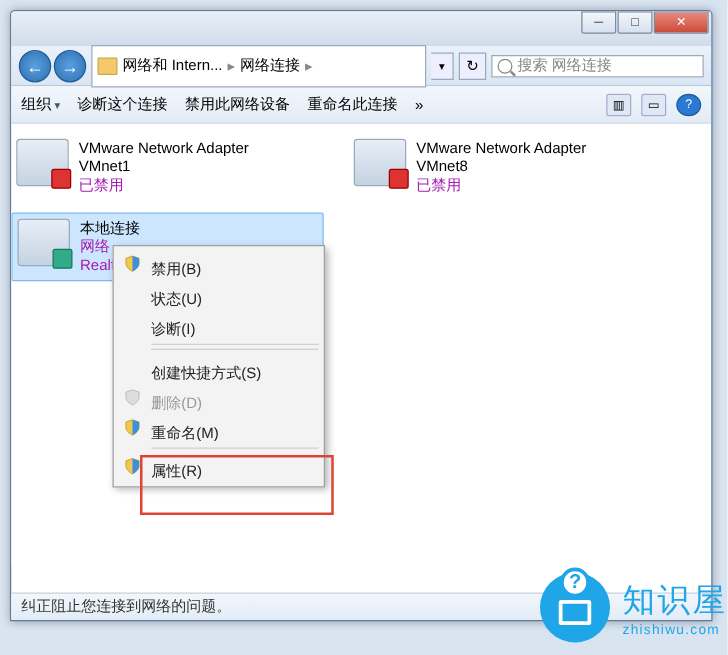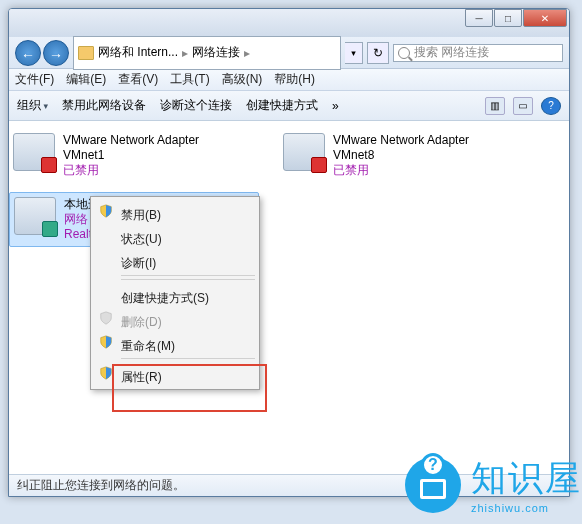--- a/index.html
+++ b/index.html
@@ -37,21 +37,21 @@
   .ctx-item { display:flex; align-items:flex-end; height:24px; padding:0 10px 0 28px; position:relative; color:#222;}
   .ctx-item.disabled { color:#999; }
   .ctx-sep { height:1px; background:#d0d0d0; margin:3px 2px 3px 28px; }
   .shield { position:absolute; left:6px; top:4px; width:14px; height:14px; }
   .shield svg { width:14px; height:14px; }
   .highlight-box { position:absolute; left:112px; top:364px; width:155px; height:48px; border:2px solid #d43; pointer-events:none; }
   .logo { position:absolute; right:0; bottom:10px; display:flex; align-items:center; gap:10px; }
   .logo-badge { width:56px; height:56px; background:#1fa6e8; border-radius:50%; display:flex; align-items:center; justify-content:center; position:relative;}
   .logo-badge .q { position:absolute; top:-4px; left:16px; width:24px; height:24px; background:#fff; border-radius:50%; color:#1fa6e8; font-weight:bold; font-size:16px; display:flex; align-items:center; justify-content:center; border:3px solid #1fa6e8;}
   .logo-badge .screen { width:26px; height:20px; border:3px solid #fff; border-radius:2px; margin-top:8px;}
-  .logo-text { color:#1fa6e8; font-size:35px; font-weight:500; letter-spacing:2px; }
+  .logo-text { color:#1fa6e8; font-size:26px; font-weight:500; letter-spacing:2px; }
   .logo-sub { color:#1fa6e8; font-size:11px; letter-spacing:1px; display:block;}
   .folder-icon{ width:16px; height:14px; background:#f5c96b; border:1px solid #caa84a; border-radius:1px; display:inline-block;}
   .mag-icon{ width:12px; height:12px; border:1.5px solid #888; border-radius:50%; position:relative; display:inline-block;}
   .mag-icon::after{content:""; position:absolute; width:5px; height:1.5px; background:#888; right:-4px; bottom:-2px; transform:rotate(45deg);}
 </style>
 </head>
 <body>
 
 <div class="window">
   <div class="titlebar">
@@ -73,34 +73,26 @@
       <span class="sep">▸</span>
     </div>
     <div class="addr-drop">▾</div>
     <div class="refresh">↻</div>
     <div class="search-box">
       <span class="mag-icon"></span>
       <span>搜索 网络连接</span>
     </div>
   </div>
 
-  <div class="menubar">
-    <span>文件(F)</span>
-    <span>编辑(E)</span>
-    <span>查看(V)</span>
-    <span>工具(T)</span>
-    <span>高级(N)</span>
-    <span>帮助(H)</span>
-  </div>
 
   <div class="toolbar">
     <span class="drop">组织</span>
+    <span>诊断这个连接</span>
     <span>禁用此网络设备</span>
-    <span>诊断这个连接</span>
-    <span>创建快捷方式</span>
+    <span>重命名此连接</span>
     <span>»</span>
     <div class="right">
       <div class="tool-icon">▥</div>
       <div class="tool-icon">▭</div>
       <div class="tool-icon" style="background:#2a7ad4;color:#fff;border-color:#1d5a96;border-radius:50%;">?</div>
     </div>
   </div>
 
   <div class="content">
     <div class="adapters">

